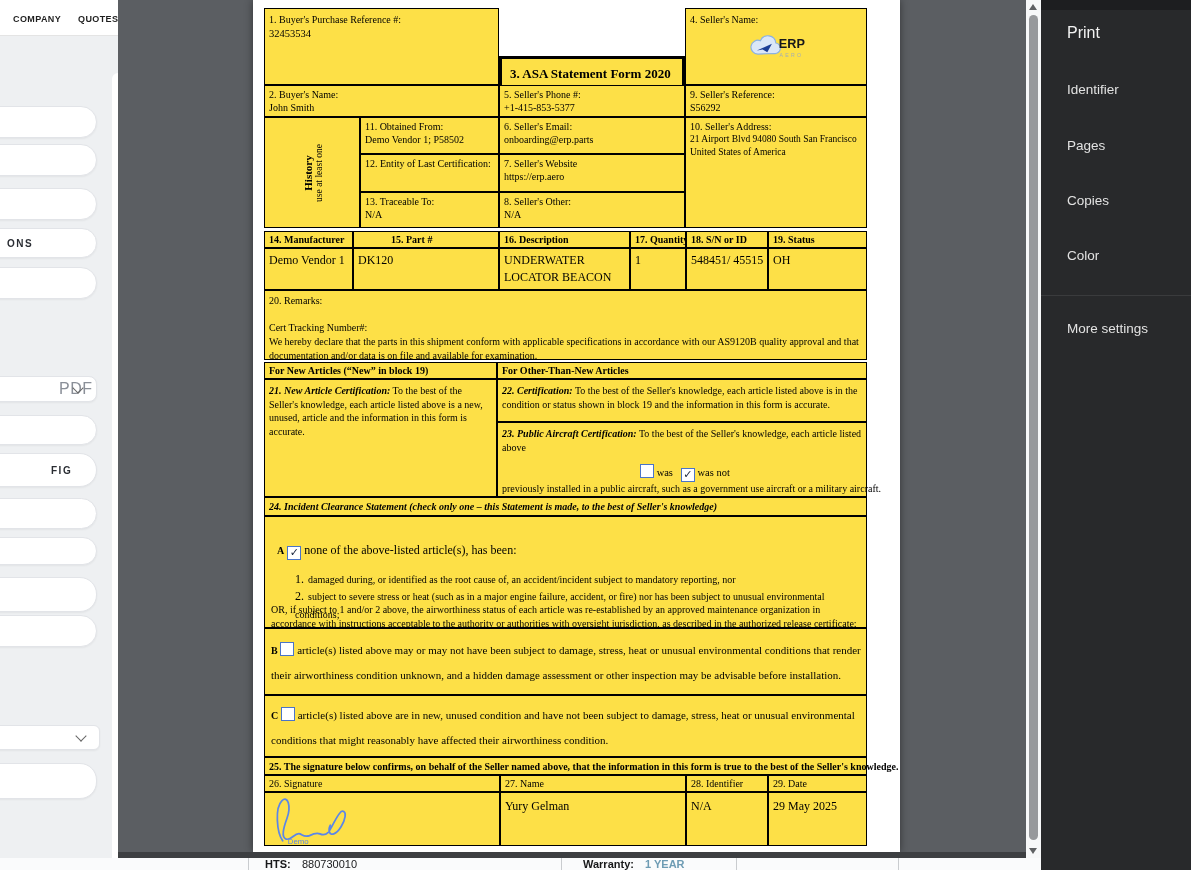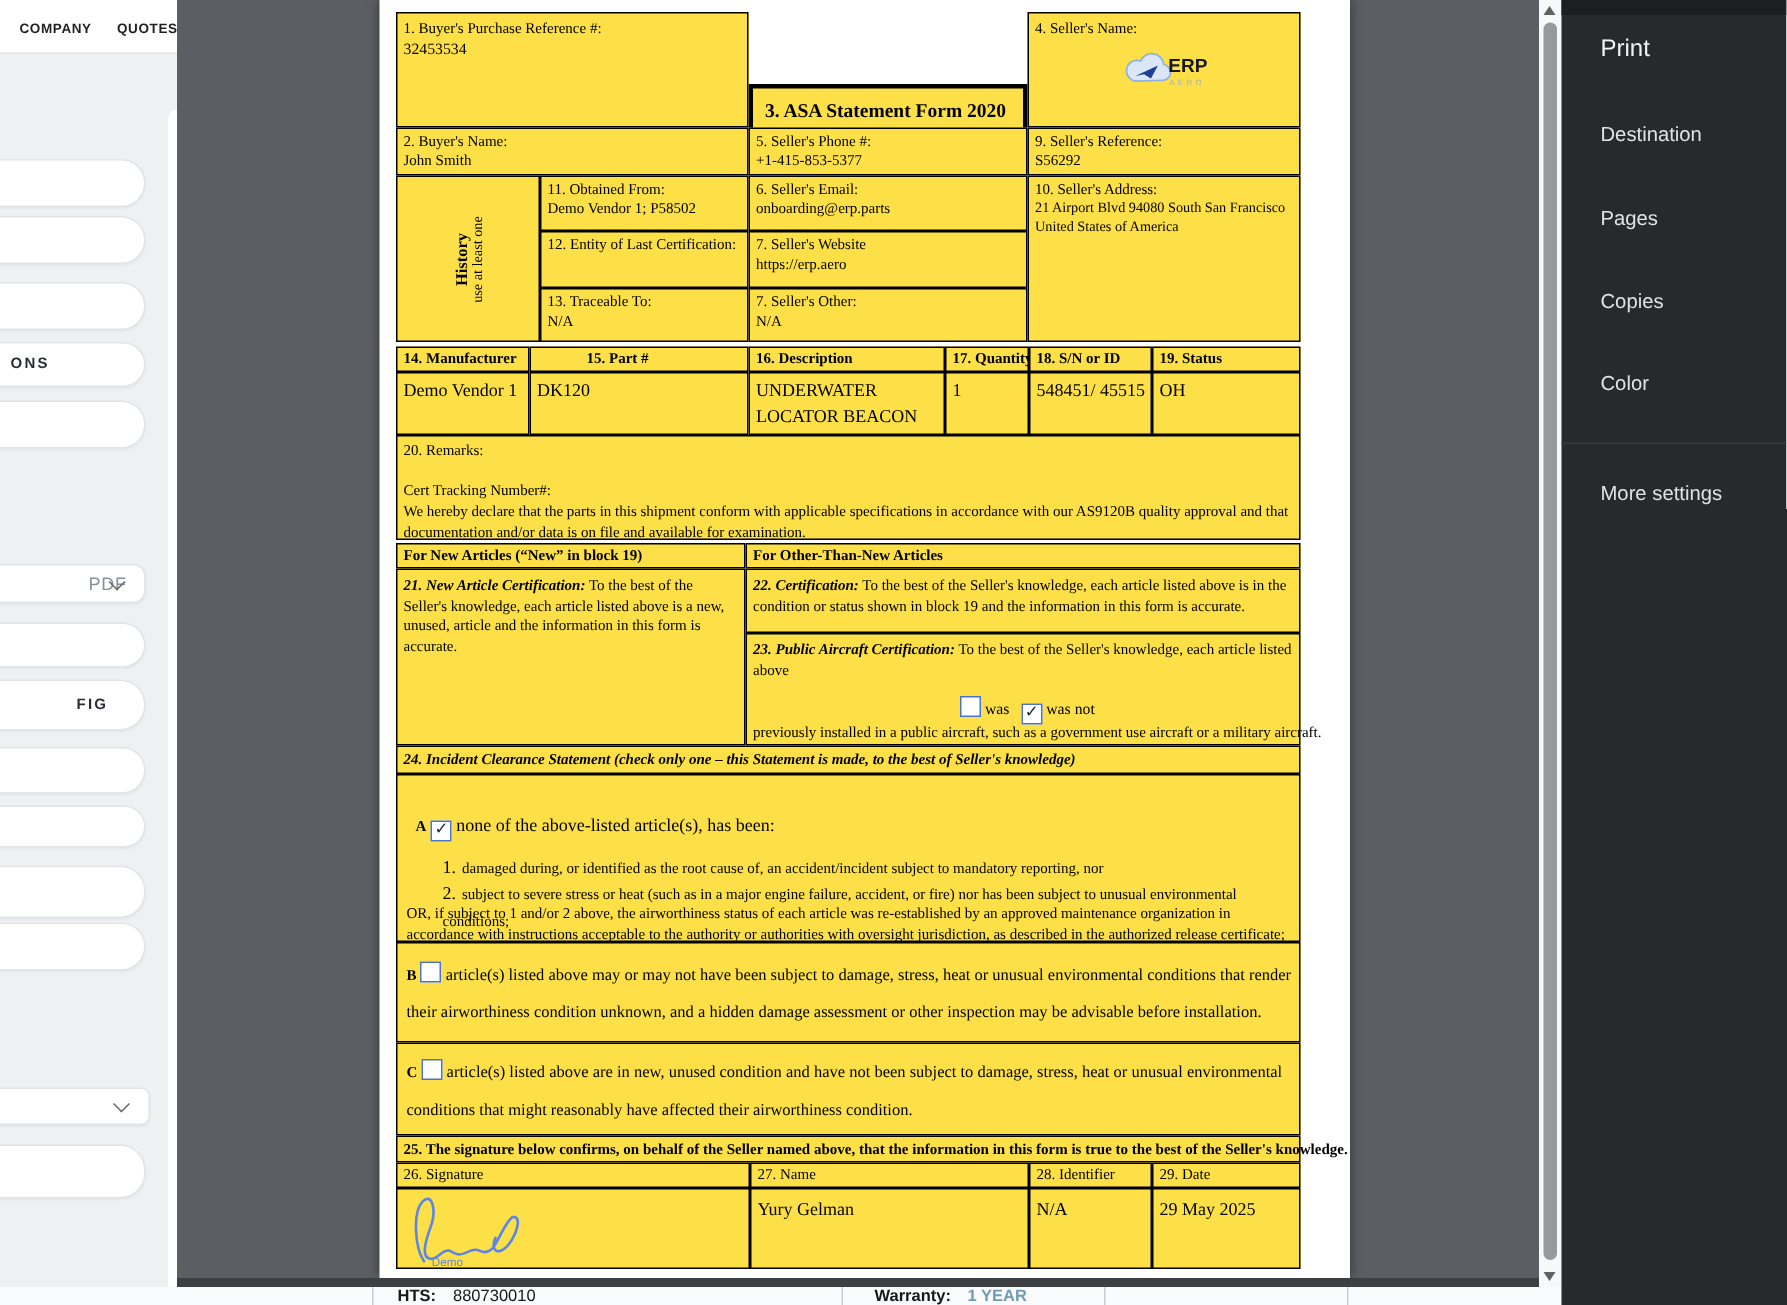--- a/index.html
+++ b/index.html
@@ -65,21 +65,21 @@
 
   <div class="pill" style="top:106px;height:30px;"></div>
   <div class="pill" style="top:144px;height:30px;"></div>
   <div class="pill" style="top:188px;height:30px;"></div>
   <div class="pill" style="top:228px;height:28px;">
     <span class="plabel" style="left:66px;">ONS</span>
   </div>
   <div class="pill" style="top:267px;height:30px;"></div>
 
   <div class="pill" style="top:376px;height:24px;border-radius:8px;">
-    <span class="plabel gray" style="left:118px;font-size:12px;">PDF</span>
+    <span class="plabel gray" style="left:118px;font-size:16px;">PDF</span>
     <span class="chev" style="position:absolute;right:14px;top:7px;"></span>
   </div>
   <div class="pill" style="top:415px;height:28px;"></div>
   <div class="pill" style="top:453px;height:32px;">
     <span class="plabel" style="left:62px;padding-left:48px;">FIG</span>
   </div>
   <div class="pill" style="top:498px;height:29px;"></div>
   <div class="pill" style="top:537px;height:26px;"></div>
   <div class="pill" style="top:577px;height:33px;"></div>
   <div class="pill" style="top:615px;height:30px;"></div>
@@ -145,21 +145,21 @@
         </div>
         <div class="cell" style="left:235px;top:109px;width:186px;height:37px;">
           <span class="lbl" style="left:4px;top:3px;">6. Seller's Email:</span>
           <span class="val" style="left:4px;top:16px;font-size:10px;">onboarding@erp.parts</span>
         </div>
         <div class="cell" style="left:235px;top:146px;width:186px;height:38px;">
           <span class="lbl" style="left:4px;top:3px;">7. Seller's Website</span>
           <span class="val" style="left:4px;top:16px;font-size:10px;">https://erp.aero</span>
         </div>
         <div class="cell" style="left:235px;top:184px;width:186px;height:36px;">
-          <span class="lbl" style="left:4px;top:3px;">7. Seller's Other:</span>
+          <span class="lbl" style="left:4px;top:3px;">8. Seller's Other:</span>
           <span class="val" style="left:4px;top:16px;font-size:10px;">N/A</span>
         </div>
         <div class="cell" style="left:421px;top:109px;width:182px;height:111px;">
           <span class="lbl" style="left:4px;top:3px;">10. Seller's Address:</span>
           <span class="val" style="left:4px;top:16px;font-size:9.5px;">21 Airport Blvd 94080 South San Francisco</span>
           <span class="val" style="left:4px;top:29px;font-size:9.5px;">United States of America</span>
         </div>
 
         <div class="cell" style="left:0;top:223px;width:89px;height:17px;">
             <span class="lbl bold" style="left:4px;top:2px;">14. Manufacturer</span>
@@ -321,21 +321,21 @@
 
   <div class="abs sbar">
     <span class="sarrow-up"></span>
     <span class="sthumb"></span>
     <span class="sarrow-dn"></span>
   </div>
 
   <div class="abs ppanel">
     <div class="ptop"></div>
     <div class="title">Print</div>
-    <div class="opt" style="top:82px;">Destination</div>
+    <div class="opt" style="top:82px;">Identifier</div>
     <div class="opt" style="top:138px;">Pages</div>
     <div class="opt" style="top:193px;">Copies</div>
     <div class="opt" style="top:248px;">Color</div>
     <div class="div"></div>
     <div class="opt" style="top:321px;">More settings</div>
   </div>
 
 </div>
 
 </body></html>

